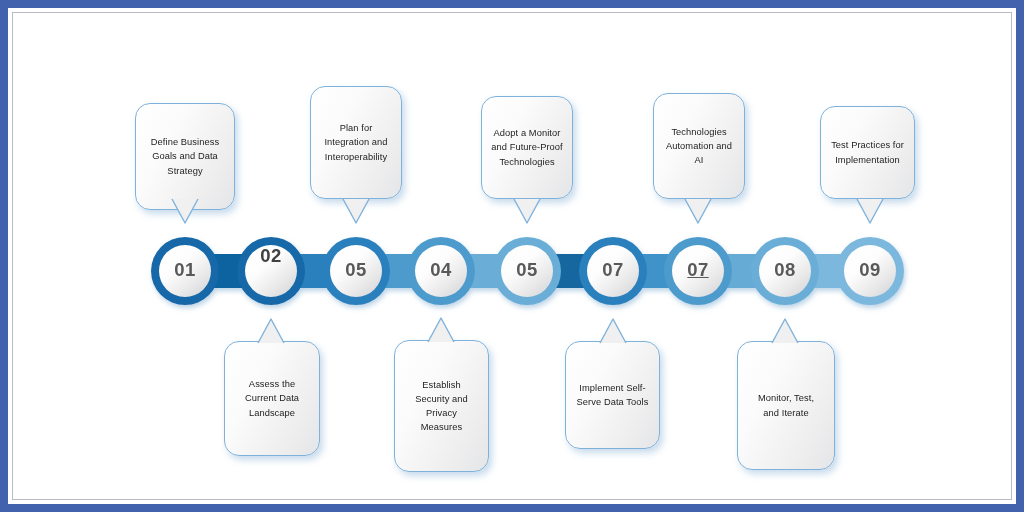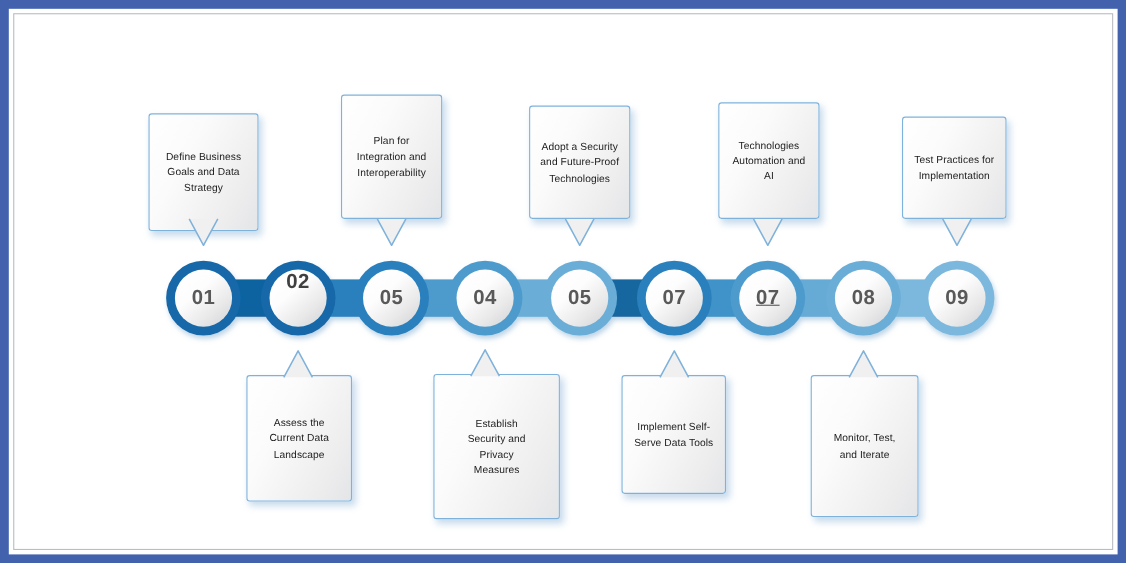--- a/index.html
+++ b/index.html
@@ -49,21 +49,21 @@
     top: 0;
     width: 1008px;
     height: 496px;
   }
 
   
   .callout {
     position: absolute;
     box-sizing: border-box;
     border: 1.4px solid #7fb2db;
-    border-radius: 3px;
+    border-radius: 15px;
     background: linear-gradient(118deg, #ffffff 0%, #fbfbfc 34%, #ededee 78%, #e4e5e7 100%);
     box-shadow: 3px 4px 7px rgba(125, 170, 210, 0.42);
     display: flex;
     align-items: center;
     justify-content: center;
   }
   .callout-text {
     font-size: 9.3px;
     line-height: 14.2px;
     color: #1c1c1c;
@@ -162,21 +162,21 @@
         <div class="callout" style="left: 302px; top: 78px; width: 92px; height: 113px; border-color: rgb(127, 178, 219);">
           <div class="callout-text" style="color: rgb(28, 28, 28);">Plan for
 Integration and
 Interoperability</div>
         </div>
         <svg class="tail" width="32" height="28" viewBox="0 0 32 28" style="left: 332px; top: 189px;">
           <path d="M 3 2 L 16 26 L 29 2 Z" fill="#f0f0f1"></path>
           <path d="M 3 2 L 16 26 L 29 2" fill="none" stroke="#7fb2db" stroke-width="1.4" stroke-linejoin="round"></path>
         </svg>
         <div class="callout" style="left: 473px; top: 88px; width: 92px; height: 103px; border-color: rgb(127, 178, 219);">
-          <div class="callout-text" style="color: rgb(28, 28, 28);">Adopt a Security
+          <div class="callout-text" style="color: rgb(28, 28, 28);">Adopt a Monitor
 and Future-Proof
 Technologies</div>
         </div>
         <svg class="tail" width="32" height="28" viewBox="0 0 32 28" style="left: 503px; top: 189px;">
           <path d="M 3 2 L 16 26 L 29 2 Z" fill="#f0f0f1"></path>
           <path d="M 3 2 L 16 26 L 29 2" fill="none" stroke="#7fb2db" stroke-width="1.4" stroke-linejoin="round"></path>
         </svg>
         <div class="callout" style="left: 645px; top: 85px; width: 92px; height: 106px; border-color: rgb(127, 178, 219);">
           <div class="callout-text" style="color: rgb(28, 28, 28);">Technologies
 Automation and
@@ -196,21 +196,21 @@
         </svg>
         <div class="callout" style="left: 216px; top: 333px; width: 96px; height: 115px; border-color: rgb(127, 178, 219);">
           <div class="callout-text" style="color: rgb(28, 28, 28);">Assess the
 Current Data
 Landscape</div>
         </div>
         <svg class="tail" width="32" height="28" viewBox="0 0 32 28" style="left: 247px; top: 309px;">
           <path d="M 3 26 L 16 2 L 29 26 Z" fill="#f0f0f1"></path>
           <path d="M 3 26 L 16 2 L 29 26" fill="none" stroke="#7fb2db" stroke-width="1.4" stroke-linejoin="round"></path>
         </svg>
-        <div class="callout" style="left: 386px; top: 332px; width: 115px; height: 132px; border-color: rgb(127, 178, 219);">
+        <div class="callout" style="left: 386px; top: 332px; width: 95px; height: 132px; border-color: rgb(127, 178, 219);">
           <div class="callout-text" style="color: rgb(28, 28, 28);">Establish
 Security and
 Privacy
 Measures</div>
         </div>
         <svg class="tail" width="32" height="28" viewBox="0 0 32 28" style="left: 417px; top: 308px;">
           <path d="M 3 26 L 16 2 L 29 26 Z" fill="#f0f0f1"></path>
           <path d="M 3 26 L 16 2 L 29 26" fill="none" stroke="#7fb2db" stroke-width="1.4" stroke-linejoin="round"></path>
         </svg>
         <div class="callout" style="left: 557px; top: 333px; width: 95px; height: 108px; border-color: rgb(127, 178, 219);">

